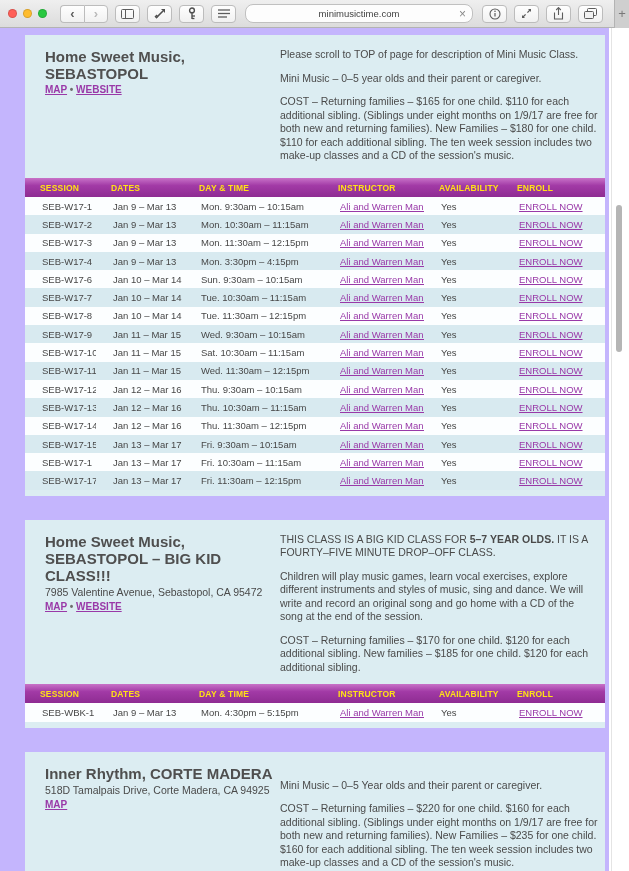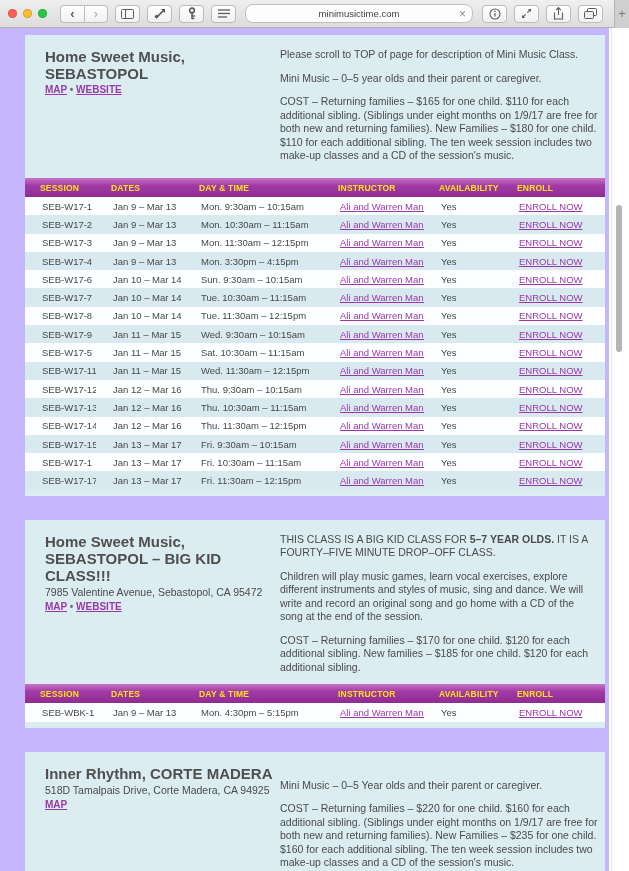--- a/index.html
+++ b/index.html
@@ -244,21 +244,21 @@
             </tr>
             <tr>
               <td>SEB-W17-9</td>
               <td>Jan 11 – Mar 15</td>
               <td>Wed. 9:30am – 10:15am</td>
               <td><a class="cell-link">Ali and Warren Mann</a></td>
               <td>Yes</td>
               <td><a class="cell-link">ENROLL NOW</a></td>
             </tr>
             <tr>
-              <td>SEB-W17-5</td>
+              <td>SEB-W17-10</td>
               <td>Jan 11 – Mar 15</td>
               <td>Sat. 10:30am – 11:15am</td>
               <td><a class="cell-link">Ali and Warren Mann</a></td>
               <td>Yes</td>
               <td><a class="cell-link">ENROLL NOW</a></td>
             </tr>
             <tr>
               <td>SEB-W17-11</td>
               <td>Jan 11 – Mar 15</td>
               <td>Wed. 11:30am – 12:15pm</td>

